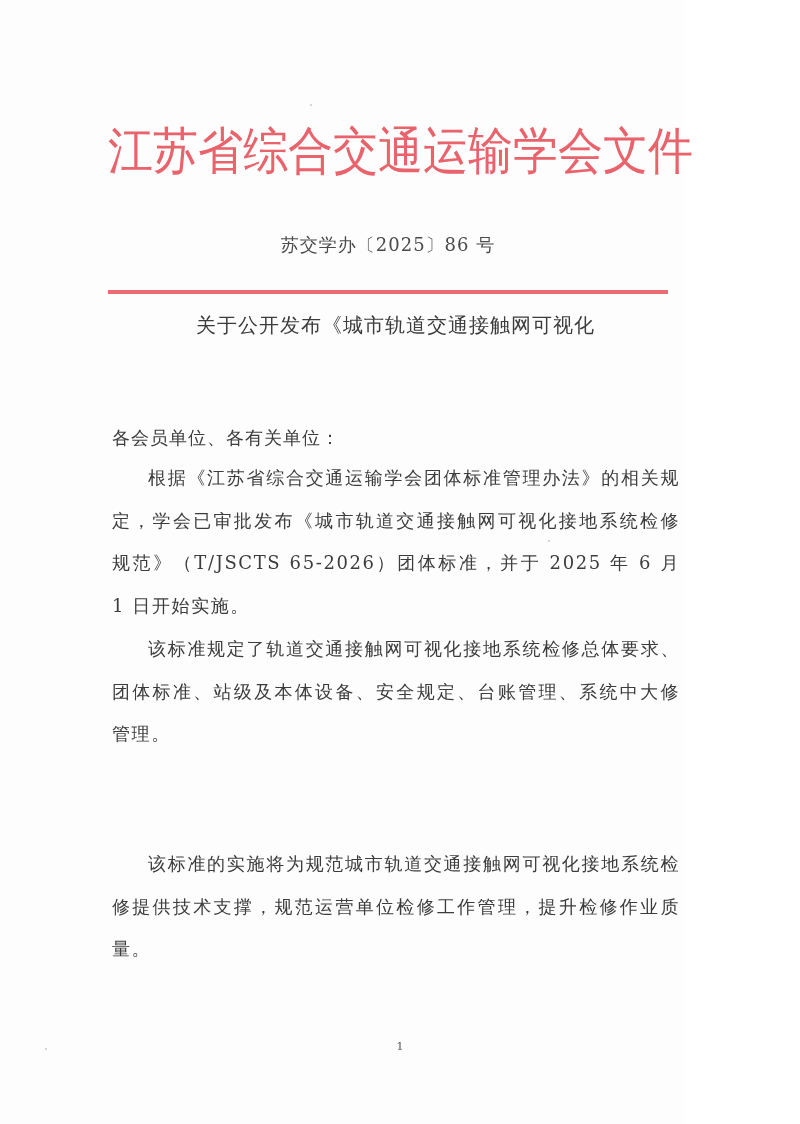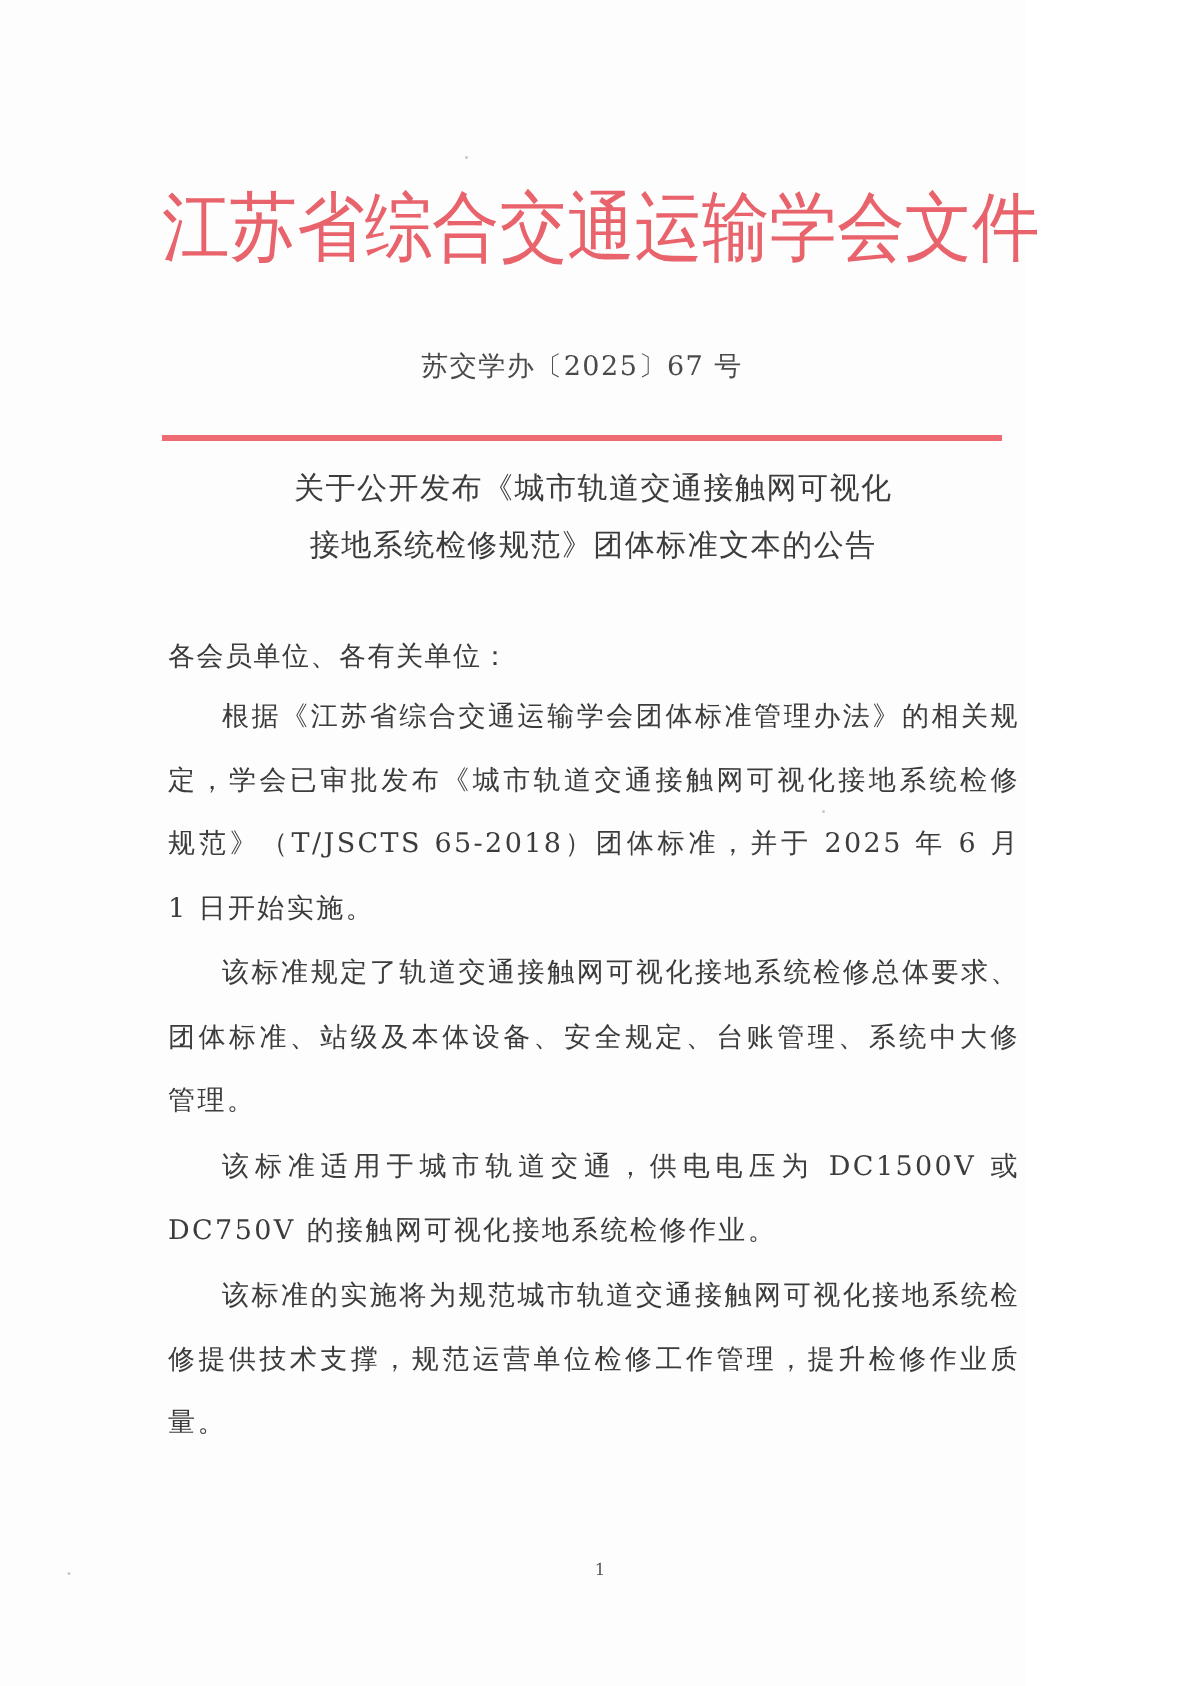--- a/index.html
+++ b/index.html
@@ -107,36 +107,34 @@
       border-radius: 1px;
     }
   </style>
 </head>
 <body>
 
 <div class="page">
 
   <div class="doc-header">江苏省综合交通运输学会文件</div>
 
-  <div class="doc-number">苏交学办〔2025〕67 号</div>
+  <div class="doc-number">苏交学办〔2025〕86 号</div>
 
   <div class="red-rule"></div>
 
   <div class="notice-title">
     <div>关于公开发布《城市轨道交通接触网可视化</div>
-    <div>接地系统检修规范》团体标准文本的公告</div>
   </div>
 
   <div class="salutation">各会员单位、各有关单位：</div>
 
-  <div class="body-para" id="para-1">根据《江苏省综合交通运输学会团体标准管理办法》的相关规定，学会已审批发布《城市轨道交通接触网可视化接地系统检修规范》（T/JSCTS 65-2018）团体标准，并于 2025 年 6 月 1 日开始实施。</div>
+  <div class="body-para" id="para-1">根据《江苏省综合交通运输学会团体标准管理办法》的相关规定，学会已审批发布《城市轨道交通接触网可视化接地系统检修规范》（T/JSCTS 65-2026）团体标准，并于 2025 年 6 月 1 日开始实施。</div>
 
   <div class="body-para" id="para-2">该标准规定了轨道交通接触网可视化接地系统检修总体要求、团体标准、站级及本体设备、安全规定、台账管理、系统中大修管理。</div>
 
-  <div class="body-para" id="para-3">该标准适用于城市轨道交通，供电电压为 DC1500V 或 DC750V 的接触网可视化接地系统检修作业。</div>
 
   <div class="body-para" id="para-4">该标准的实施将为规范城市轨道交通接触网可视化接地系统检修提供技术支撑，规范运营单位检修工作管理，提升检修作业质量。</div>
 
   <div class="page-number">1</div>
 
   <div class="scan-mark" style="left:310px;top:104px;"></div>
   <div class="scan-mark" style="left:45px;top:1048px;"></div>
   <div class="scan-mark" style="left:548px;top:540px;"></div>
 
 </div>

